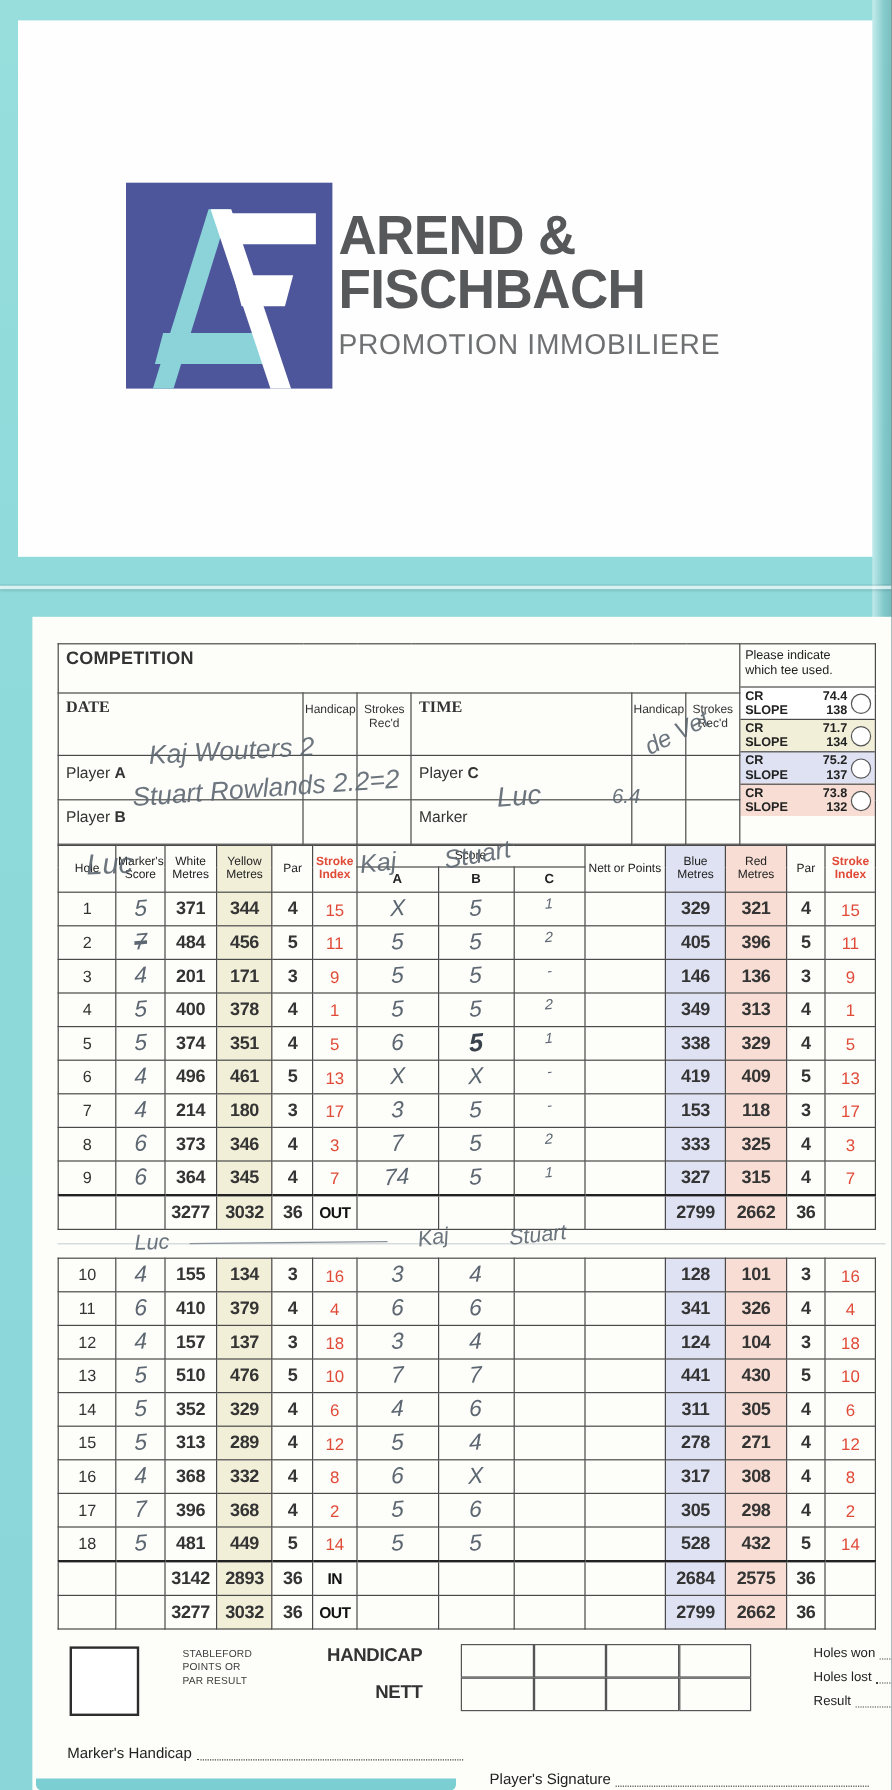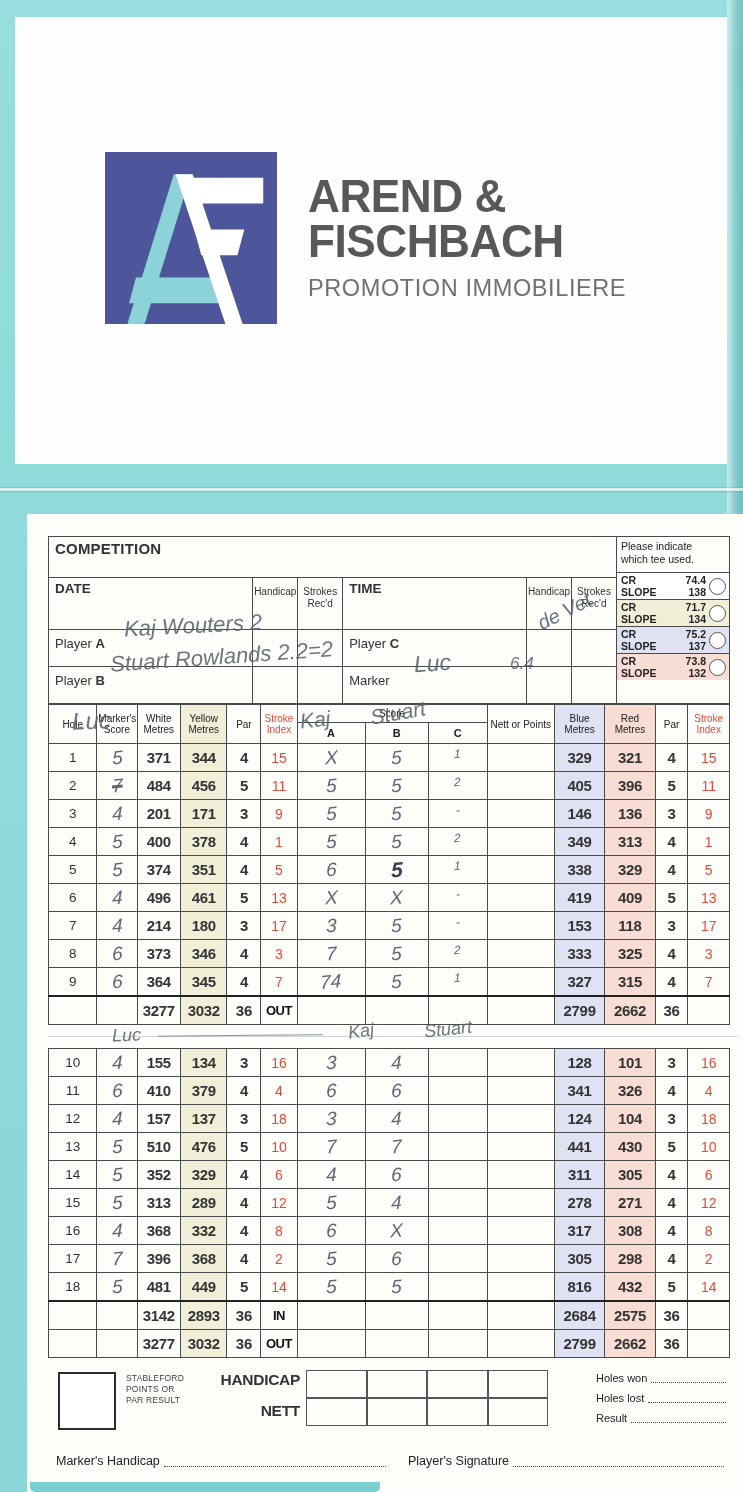--- a/index.html
+++ b/index.html
@@ -7,21 +7,21 @@
         background:linear-gradient(180deg,#97dedd 0%,#8ed9da 40%,#8bd6d8 100%);
         font-family:"Liberation Sans",sans-serif;color:#333;}
   .edge-strip{position:absolute;top:0;right:0;width:16px;height:100%;
         background:linear-gradient(90deg,rgba(255,255,255,.45) 0,rgba(95,160,165,.30) 60%,rgba(70,130,135,.35) 100%);}
   .bottom-tab{position:absolute;left:30px;bottom:0;width:350px;height:10px;background:#7bced1;border-radius:0 0 5px 5px;}
 
   
   .top-card{position:absolute;left:15px;top:17px;width:712px;height:447px;background:#fefefe;}
   .logo-row{display:flex;align-items:center;padding:135px 0 0 85px;}
   .logo-mark{width:182px;height:172px;flex:none;}
-  .logo-text{margin-left:26px;}
+  .logo-text{}
   .logo-name{font-size:46px;line-height:.98;font-weight:700;color:#57585a;letter-spacing:-.5px;
              transform:scaleX(.96);transform-origin:left;}
   .logo-sub{margin-top:10px;font-size:24px;font-weight:400;color:#6f7072;letter-spacing:.6px;
             transform:scaleX(.98);transform-origin:left;}
   .crease-top{position:absolute;left:0;top:488px;width:100%;height:3px;
         background:rgba(255,255,255,.65);box-shadow:0 1px 2px rgba(40,90,95,.25), 0 -1px 1px rgba(40,90,95,.15);}
 
   
   .score-card{position:absolute;left:27px;top:514px;width:690px;height:953px;background:#fdfdfa;padding:17px;}
   .inner{margin:5px 4px 0 4px;position:relative;}
@@ -33,21 +33,21 @@
   .head-wrap{position:relative;}
   .head-table td{vertical-align:top;}
   .comp{height:37px;font-size:15px;font-weight:700;padding:3px 0 0 6px;letter-spacing:.2px;}
   .tee-cell{padding:0;vertical-align:top;}
   .tee-note{height:32px;font-size:10.5px;line-height:1.2;padding:3px 2px 0 4px;color:#222;}
   .tee-row{display:flex;align-items:center;height:26px;border-top:1px solid #4a4a4a;padding:0 3px 0 4px;}
   .tee-lines{flex:1;}
   .tl{display:flex;justify-content:space-between;font-size:10.5px;font-weight:700;line-height:1.15;color:#222;}
   .tee-circle{width:15px;height:15px;border:1.3px solid #555;border-radius:50%;background:#fff;margin-left:3px;flex:none;}
   .r-date td{height:43px;}
-  .lab{font-size:13.5px;font-weight:700;padding:3px 0 0 6px;}
+  .lab{font-size:13.5px;font-weight:700;padding:3px 0 0 6px;font-family:Liberation Serif, serif;}
   .small{font-size:10px;font-weight:400;text-align:center;padding-top:8px;color:#333;line-height:1.15;}
   .r-player td{height:30px;}
   .plab{font-size:13px;padding:6px 0 0 6px;font-weight:400;white-space:nowrap;}
   .plab b{font-weight:700;}
 
   
   .hw{font-family:"Liberation Sans",sans-serif;font-style:italic;color:#5d6771;font-weight:400;}
   .overlay{position:absolute;white-space:nowrap;pointer-events:none;opacity:.9;}
   .hw-pa{left:76px;top:77px;font-size:22px;transform:rotate(-3deg);}
   .hw-pb{left:62px;top:108px;font-size:22px;transform:rotate(-4deg);}
@@ -60,21 +60,21 @@
 
   
   .holes-wrap{position:relative;}
   .holes th{font-weight:400;font-size:10px;line-height:1.1;text-align:center;vertical-align:middle;color:#222;padding:1px;}
   .holes .h1 th{height:15px;}
   .holes .h2 th{height:18px;font-weight:700;font-size:11px;}
   .holes td{height:27px;text-align:center;vertical-align:middle;}
   .c-num{font-weight:700;font-size:15px;color:#343434;letter-spacing:-.3px;}
   .c-hole{font-size:13.5px;color:#333;}
   .c-si{color:#e04b38;font-size:14px;}
-  th.c-si{color:#e04b38;font-size:10px;}
+  th.c-si{color:#e04b38;font-size:10px;font-weight:bold;}
   .c-yellow{background:#f2efd9;}
   .c-blue{background:#dfe2f2;}
   .c-red{background:#f7ddd3;}
   .c-hw .v{display:inline-block;font-style:italic;color:#5d6771;font-size:19px;transform:rotate(-5deg) skewX(-4deg);}
   .c-small .v{font-size:12px;position:relative;top:-5px;}
   .scribble .v{text-decoration:line-through;text-decoration-thickness:2.5px;}
   .hw-bold .v{color:#39424c;font-weight:700;font-size:21px;}
   .trow td{border-top:2.2px solid #222;}
   .trow .tlabel{font-size:13px;font-weight:700;color:#111;letter-spacing:-.5px;}
   .trow2 td{border-top:1px solid #4a4a4a;}
@@ -82,37 +82,37 @@
   .trow2 .tlabel{font-size:13px;font-weight:700;color:#111;letter-spacing:-.5px;}
 
   .mid-gap{position:relative;height:23px;}
   .mid-gap .crease-line{position:absolute;left:0;right:-8px;top:11px;height:1px;background:rgba(120,140,145,.35);}
   .mid-luc{left:64px;top:0px;font-size:18px;transform:rotate(-2deg);}
   .mid-dash{position:absolute;left:110px;top:10px;width:165px;border-top:1.6px solid #8a939c;transform:rotate(-.6deg);}
   .mid-kaj{left:300px;top:-4px;font-size:18px;transform:rotate(-8deg);}
   .mid-stuart{left:376px;top:-6px;font-size:18px;transform:rotate(-6deg);}
 
   
-  .foot{display:flex;margin:12px 4px 0 8px;}
+  .foot{display:flex;margin:12px 4px 0 8px;gap:26px;}
   .sf-box{width:54px;height:54px;border:2.4px solid #2d2d2d;background:#fff;margin:2px 10px 0 2px;flex:none;}
   .sf-text{width:66px;font-size:8.5px;line-height:1.3;color:#3d3d3d;margin-top:3px;flex:none;letter-spacing:.2px;}
   .hn-labels{width:108px;text-align:right;padding-right:6px;flex:none;}
   .hn-handicap{font-size:15.5px;font-weight:700;margin-top:1px;letter-spacing:-.3px;}
   .hn-nett{font-size:15.5px;font-weight:700;margin-top:13px;letter-spacing:-.3px;}
   .hn-grid{width:242px;display:grid;grid-template-columns:repeat(4,1fr);grid-auto-rows:28px;flex:none;}
   .hn-cell{border:1px solid #555;background:transparent;}
   .foot-spacer{flex:1;}
   .holes-results{width:130px;flex:none;margin-top:2px;}
   .dotline{display:flex;font-size:11px;font-weight:400;color:#222;}
   .holes-results .dotline{margin-bottom:8px;}
   .dots{flex:1;border-bottom:1.6px dotted #444;margin-left:4px;height:.95em;}
   .signatures{display:flex;margin:22px 6px 0 8px;}
   .signatures .dotline{font-size:12.5px;}
   .sig1{width:330px;margin-right:22px;}
-  .sig2{flex:1;}
+  .sig2{flex:1;margin-top:22px;}
 </style>
 </head>
 <body>
 
 <div class="page">
   <div class="edge-strip"></div>
 
   <section class="top-card">
     <div class="logo-row">
       <svg class="logo-mark" viewBox="0 0 100 100" aria-hidden="true">
@@ -613,21 +613,21 @@
               <td class="c-hole">18</td>
               <td class="c-hw"><span class="v">5</span></td>
               <td class="c-num">481</td>
               <td class="c-num c-yellow">449</td>
               <td class="c-num">5</td>
               <td class="c-si">14</td>
               <td class="c-hw"><span class="v">5</span></td>
               <td class="c-hw"><span class="v">5</span></td>
               <td class="c-hw c-small"><span class="v"></span></td>
               <td></td>
-              <td class="c-num c-blue">816</td>
+              <td class="c-num c-blue">528</td>
               <td class="c-num c-red">432</td>
               <td class="c-num">5</td>
               <td class="c-si">14</td>
             </tr>
           </tbody>
         <tbody id="back-total">
             <tr class="trow2 first">
               <td class="c-hole"></td>
               <td></td>
               <td class="c-num">3142</td>

